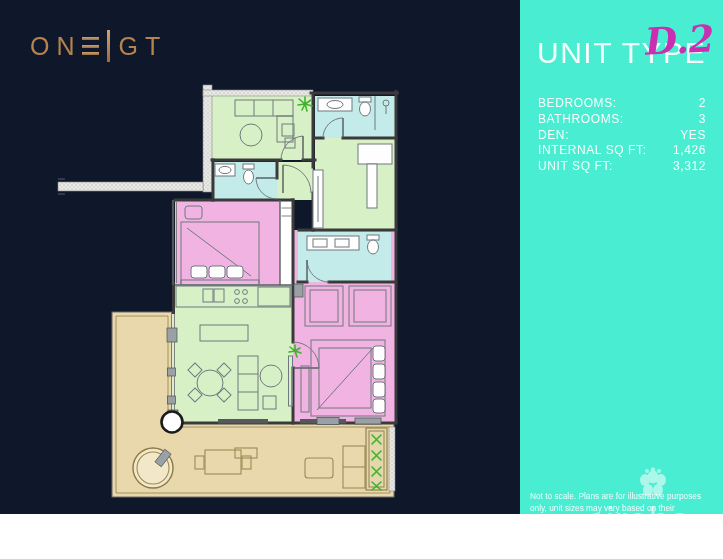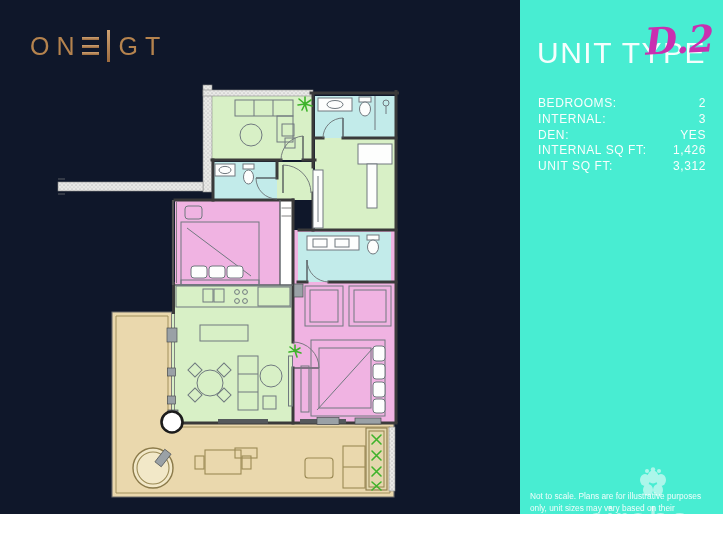--- a/index.html
+++ b/index.html
@@ -274,21 +274,21 @@
   <div class="sidebar">
     <div class="unit-title">UNIT TYPE</div>
     <div class="unit-code">D.2</div>
 
     <div class="specs">
       <div class="spec-row">
         <span>BEDROOMS:</span>
           <span>2</span>
       </div>
       <div class="spec-row">
-        <span>INTERNAL:</span>
+        <span>BATHROOMS:</span>
           <span>3</span>
       </div>
       <div class="spec-row">
         <span>DEN:</span>
           <span>YES</span>
       </div>
       <div class="spec-row">
         <span>INTERNAL SQ FT:</span>
           <span>1,426</span>
       </div>

